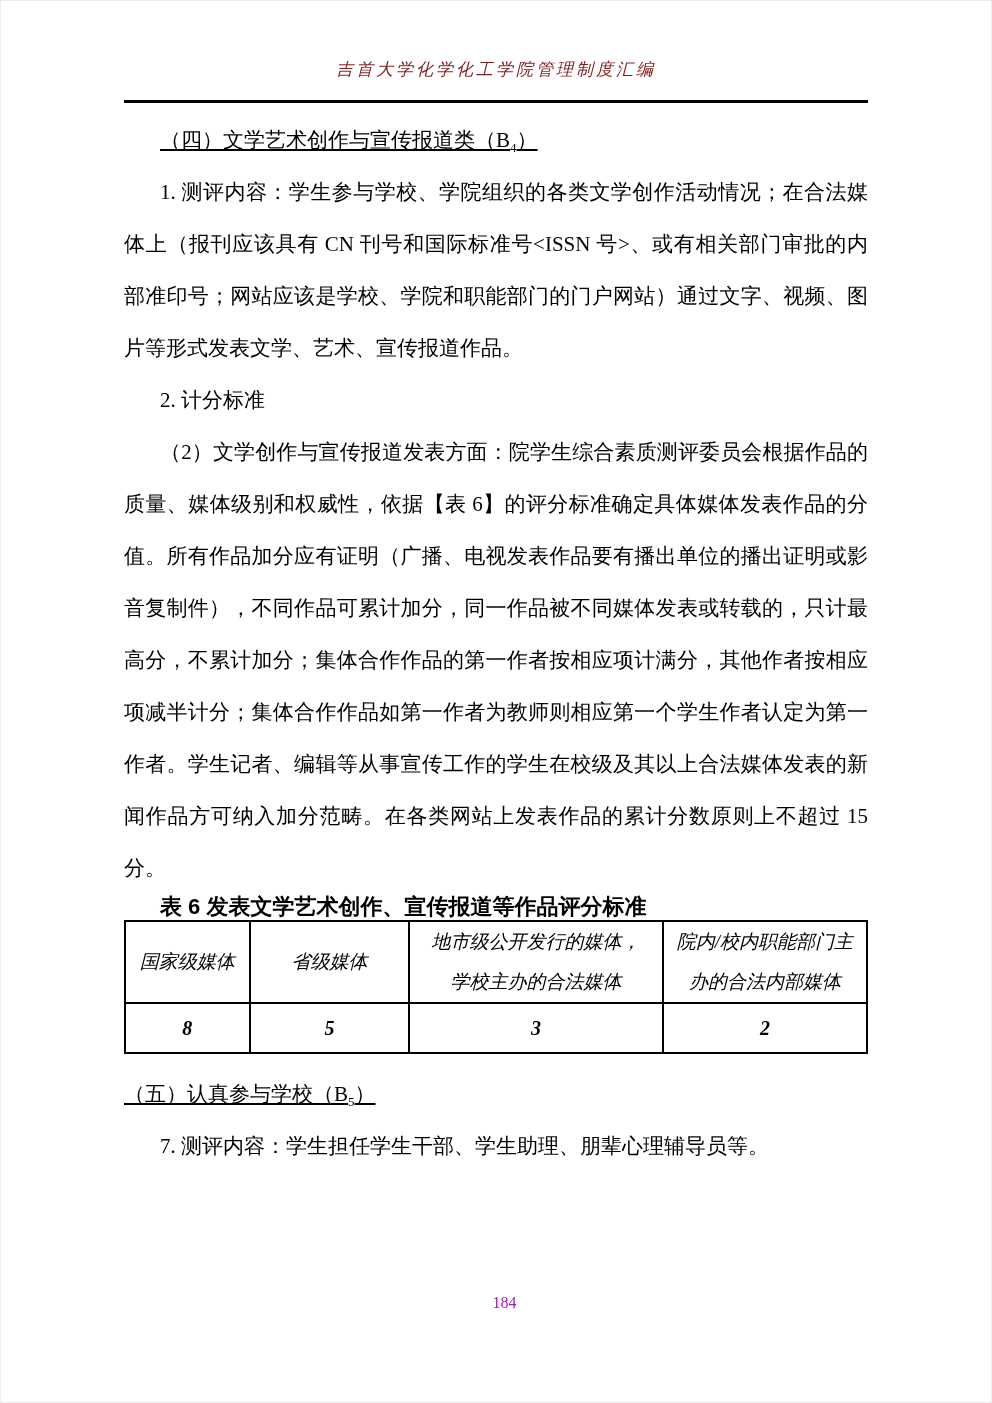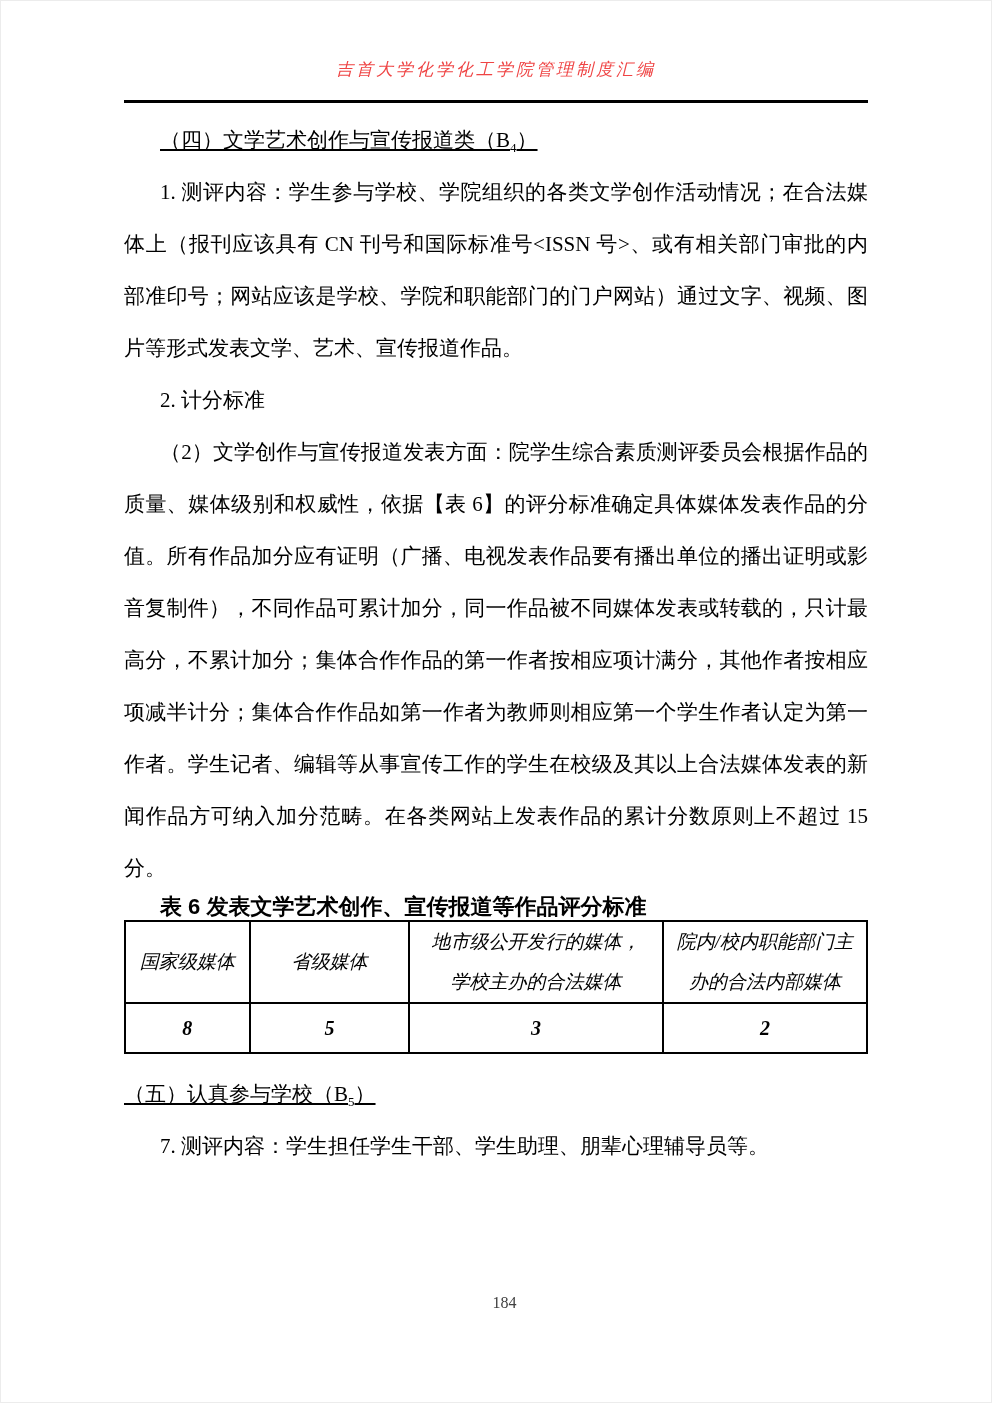--- a/index.html
+++ b/index.html
@@ -11,21 +11,21 @@
     font-family:"Liberation Serif", serif;
     box-shadow: inset 0 0 0 1px #ececec;
     overflow:hidden;
   }
   .running-header {
     position:absolute; top:58px; left:0; right:0;
     text-align:center;
     font-style:italic;
     font-size:17px;
     letter-spacing:3px;
-    color:#ef4444;
+    color:#7f1d1d;
   }
   .header-rule {
     position:absolute; top:100px; left:124px; width:744px; height:3px;
     background:#000;
   }
   .body-area {
     position:absolute; top:114px; left:124px; width:744px;
     font-size:21px;
     line-height:52px;
     text-align:justify;
@@ -67,21 +67,21 @@
   table.score-table .val td {
     height:48px;
     font-size:20px;
     font-weight:bold;
     line-height:24px;
   }
   .page-footer {
     position:absolute; top:1294px; left:0; right:0;
     text-align:center;
     font-size:16px;
-    color:#404040;
+    color:#a21caf;
     padding-left:17px;
   }
 </style>
 </head>
 <body>
 
 <div class="page">
 
   <div class="running-header">吉首大学化学化工学院管理制度汇编</div>
 

